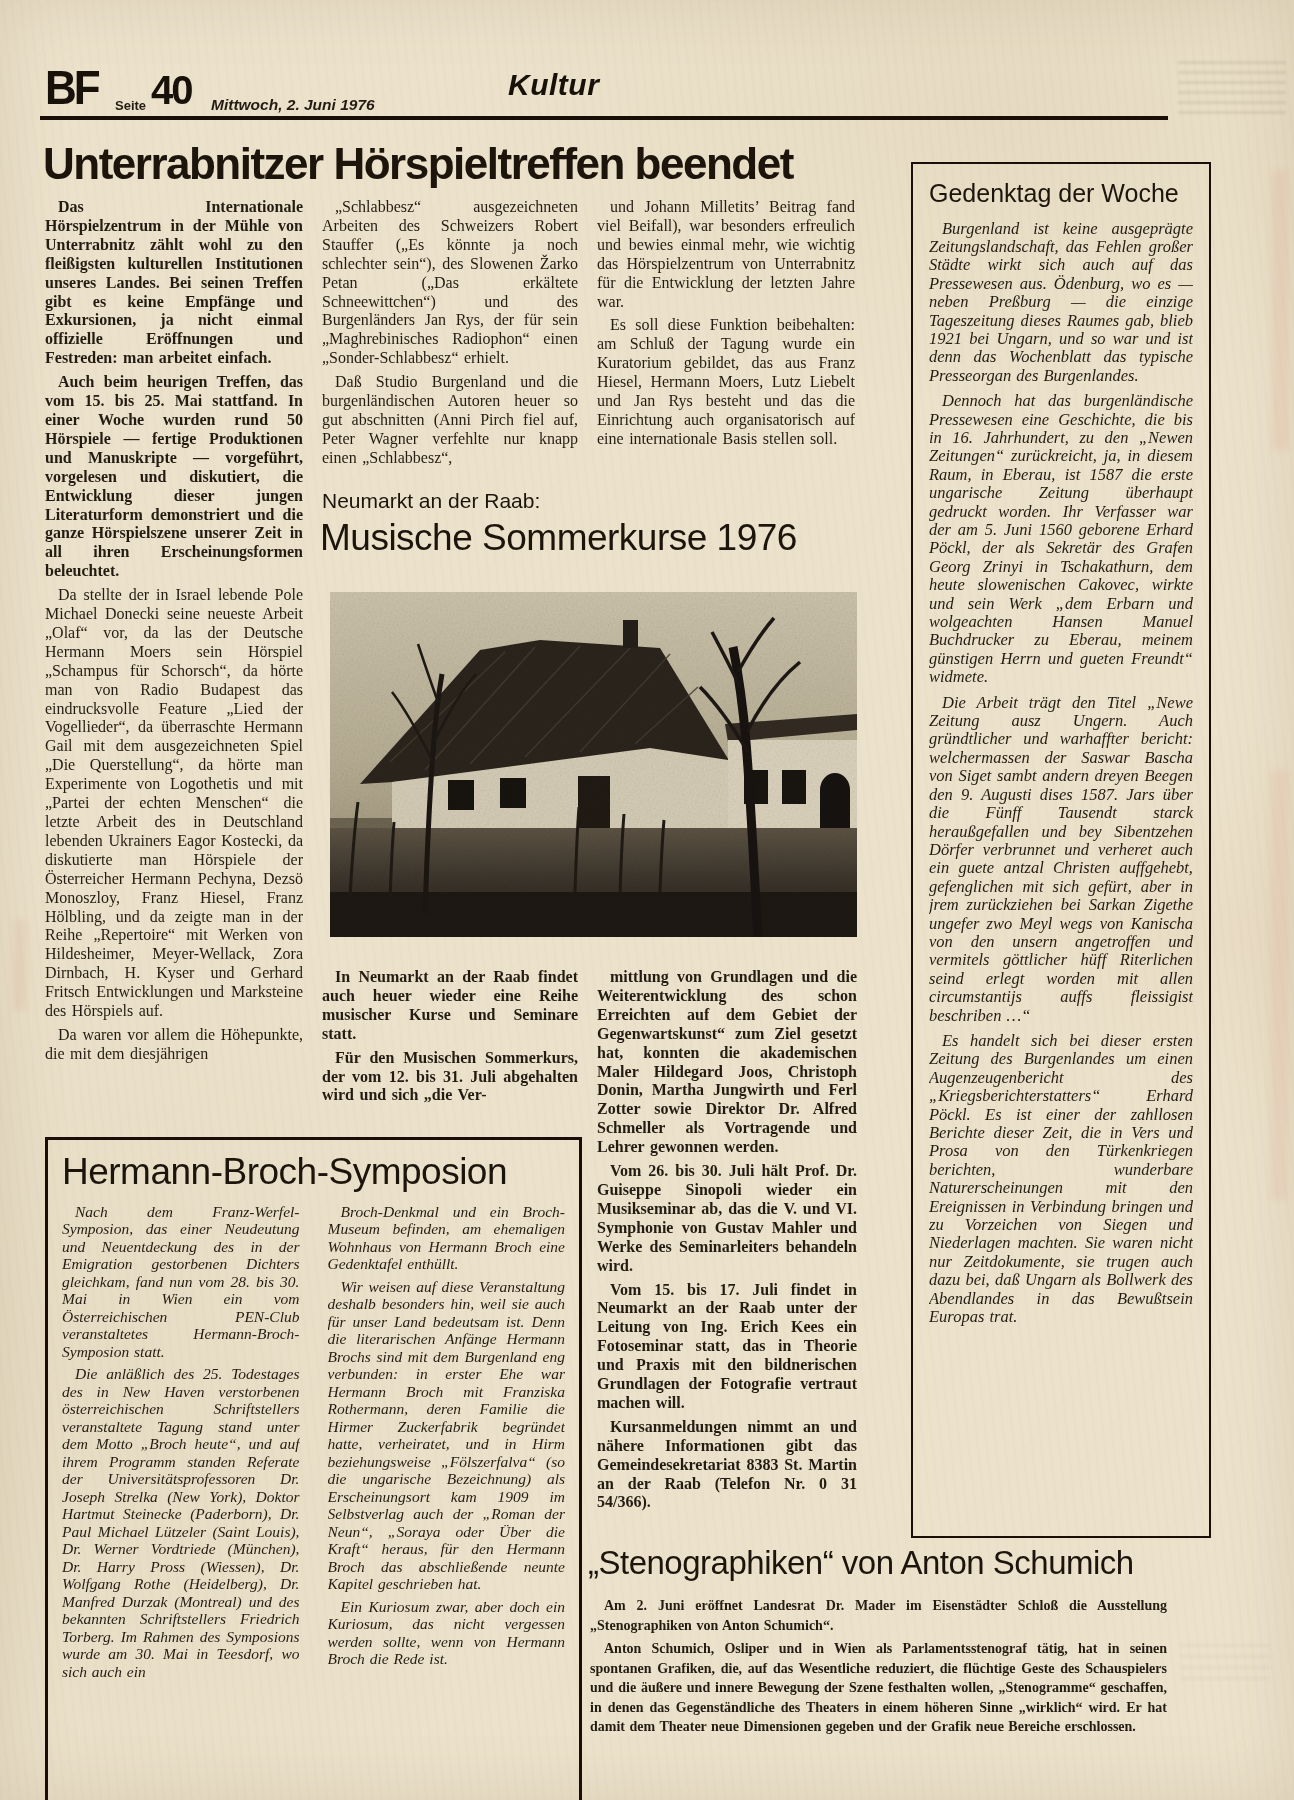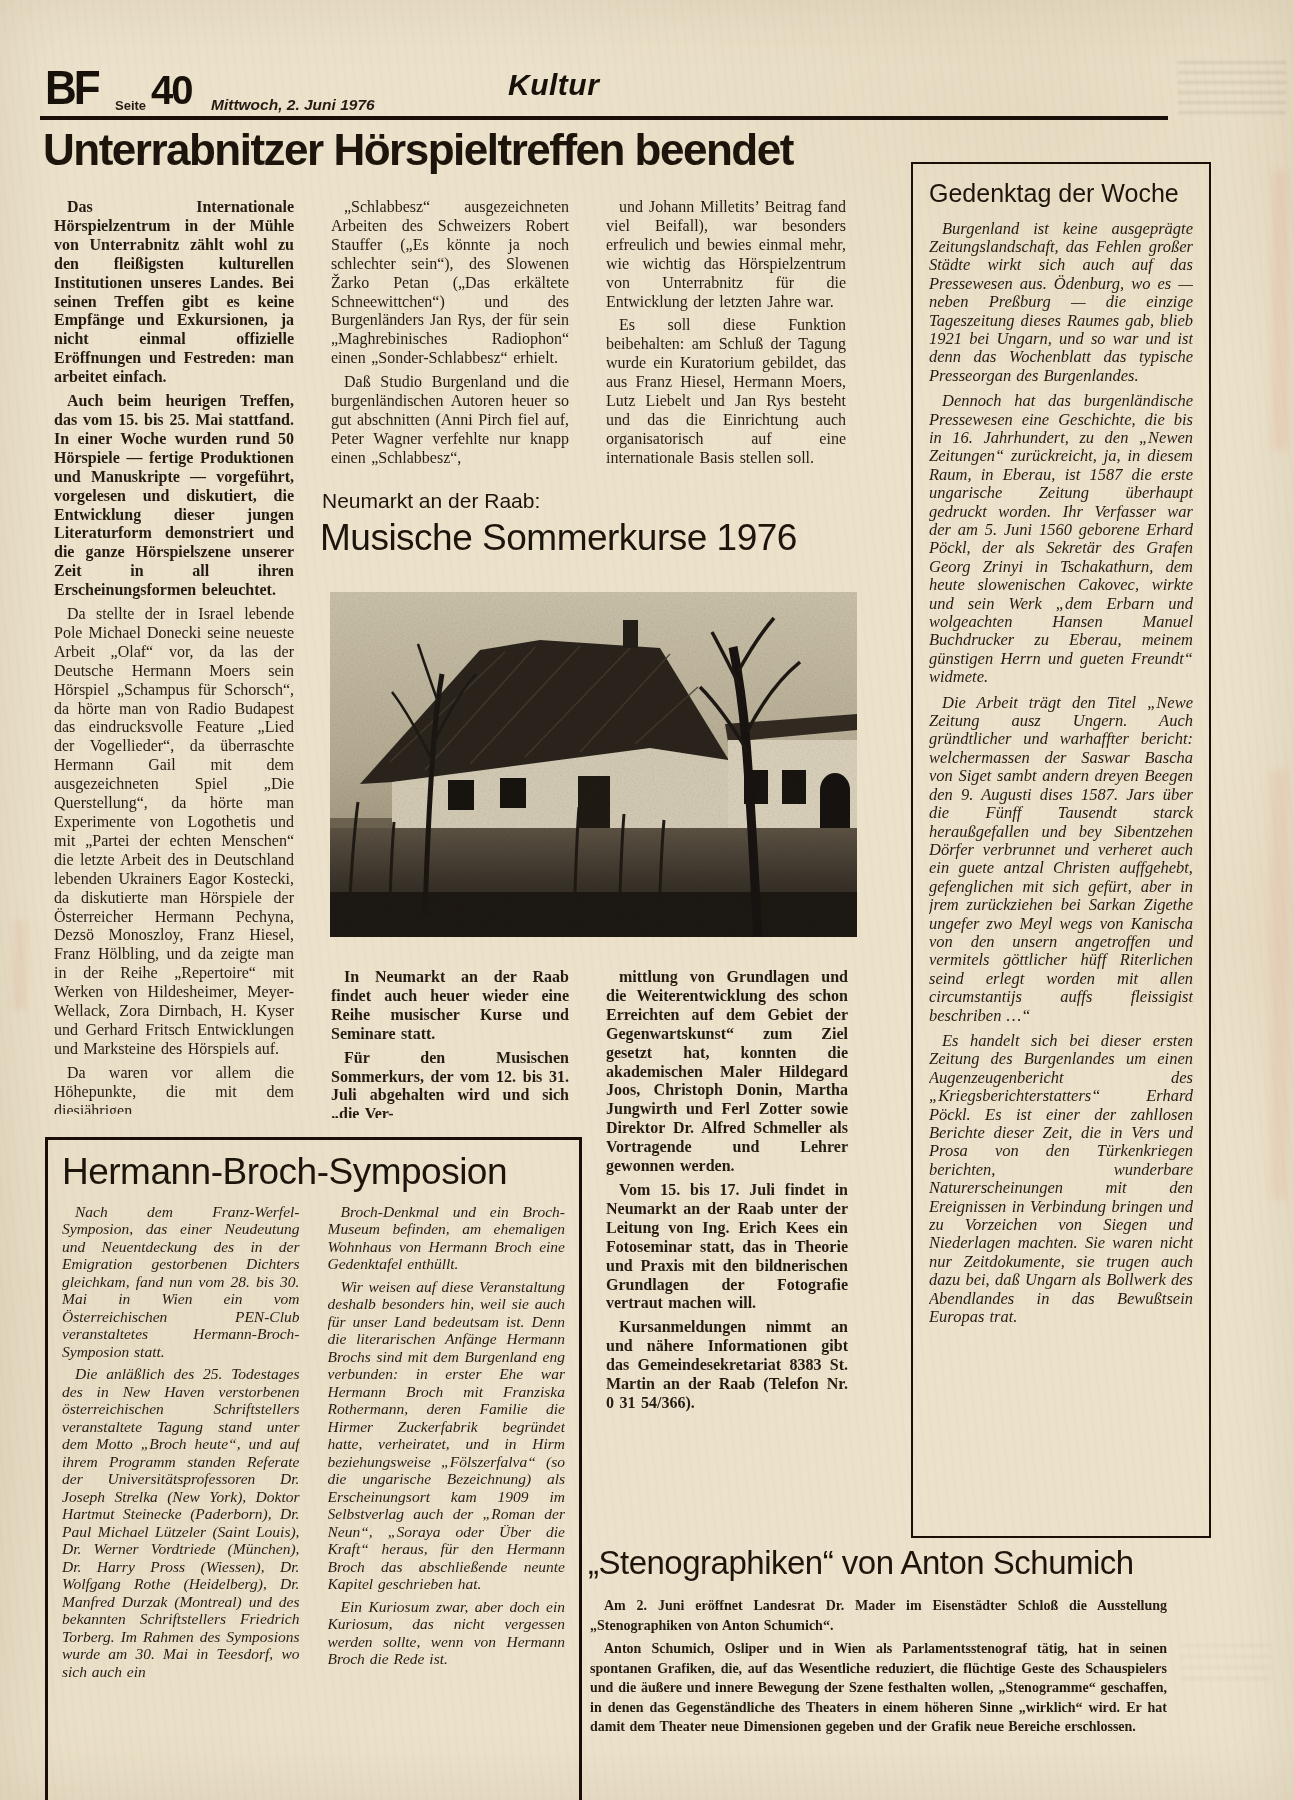--- a/index.html
+++ b/index.html
@@ -23,23 +23,23 @@
   
   .masthead{left:45px;top:64px;width:700px;height:56px;}
   .bf{position:absolute;left:0;top:2px;font:900 44px/1 "Liberation Sans",sans-serif;letter-spacing:-3px;transform:scaleY(1.08);color:#17110a;}
   .seite-label{position:absolute;left:70px;bottom:8px;font:bold 13px/1 "Liberation Sans",sans-serif;}
   .pagenum{position:absolute;left:106px;top:6px;font:800 40px/1 "Liberation Sans",sans-serif;letter-spacing:-2px;color:#17110a;}
   .mdate{position:absolute;left:166px;bottom:8px;font:bold italic 15.5px/1 "Liberation Sans",sans-serif;}
   .section-title{left:508px;top:70px;font:bold italic 30px/1 "Liberation Sans",sans-serif;letter-spacing:.5px;color:#17110a;}
   .toprule{left:40px;top:116px;width:1128px;height:4px;background:#190f08;}
 
   
-  .main-headline{left:43px;top:127px;width:825px;font:bold 44px/1.05 "Liberation Sans",sans-serif;letter-spacing:-1.5px;color:#1d150c;white-space:nowrap;}
+  .main-headline{left:43px;top:141px;width:825px;font:bold 44px/1.05 "Liberation Sans",sans-serif;letter-spacing:-1.5px;color:#1d150c;white-space:nowrap;}
   .col{position:absolute;font-size:16px;line-height:18.9px;text-align:justify;word-spacing:1.5px;overflow:hidden;}
-  .col p{margin:0 9px 5px;text-indent:13px;}
+  .col p{margin:0 0 5px;text-indent:13px;}
   .bold p, p.bold{font-weight:bold;}
   .c1{left:45px;top:198px;width:258px;height:916px;}
   .c2{left:322px;top:198px;width:256px;height:292px;}
   .c3{left:597px;top:198px;width:258px;height:302px;}
 
   
   .kicker{left:322px;top:490px;font:400 21px/1 "Liberation Sans",sans-serif;color:#1d150c;}
   .som-headline{left:320px;top:518px;font:400 37px/1.1 "Liberation Sans",sans-serif;letter-spacing:-.5px;color:#1d150c;white-space:nowrap;}
   .photo{left:330px;top:592px;width:527px;height:345px;box-shadow:inset 0 0 18px rgba(30,22,12,.35);overflow:hidden;}
   .photo svg{display:block;width:100%;height:100%;}
@@ -154,20 +154,21 @@
       <rect x="0" y="0" width="527" height="345" filter="url(#grain)" opacity=".27" style="mix-blend-mode:multiply"></rect>
     </svg>
   </figure>
 
   <div class="abs col bold som-left">
     <p>In Neumarkt an der Raab findet auch heuer wieder eine Reihe musischer Kurse und Seminare statt.</p>
     <p>Für den Musischen Sommerkurs, der vom 12. bis 31. Juli abgehalten wird und sich „die Ver-</p>
   </div>
   <div class="abs col bold som-right">
     <p>mittlung von Grundlagen und die Weiterentwicklung des schon Erreichten auf dem Gebiet der Gegenwartskunst“ zum Ziel gesetzt hat, konnten die akademischen Maler Hildegard Joos, Christoph Donin, Martha Jungwirth und Ferl Zotter sowie Direktor Dr. Alfred Schmeller als Vortragende und Lehrer gewonnen werden.</p>
+    <p>Vom 26. bis 30. Juli hält Prof. Dr. Guiseppe Sinopoli wieder ein Musikseminar ab, das die V. und VI. Symphonie von Gustav Mahler und Werke des Seminarleiters behandeln wird.</p>
     <p>Vom 15. bis 17. Juli findet in Neumarkt an der Raab unter der Leitung von Ing. Erich Kees ein Fotoseminar statt, das in Theorie und Praxis mit den bildnerischen Grundlagen der Fotografie vertraut machen will.</p>
     <p>Kursanmeldungen nimmt an und nähere Informationen gibt das Gemeindesekretariat 8383 St. Martin an der Raab (Telefon Nr. 0 31 54/366).</p>
   </div>
 
   <section class="abs broch-box">
     <h2 class="broch-headline">Hermann-Broch-Symposion</h2>
     <div class="broch-cols">
       <div class="broch-col">
         <p>Nach dem Franz-Werfel-Symposion, das einer Neudeutung und Neuentdeckung des in der Emigration gestorbenen Dichters gleichkam, fand nun vom 28. bis 30. Mai in Wien ein vom Österreichischen PEN-Club veranstaltetes Hermann-Broch-Symposion statt.</p>
         <p>Die anläßlich des 25. Todestages des in New Haven verstorbenen österreichischen Schriftstellers veranstaltete Tagung stand unter dem Motto „Broch heute“, und auf ihrem Programm standen Referate der Universitätsprofessoren Dr. Joseph Strelka (New York), Doktor Hartmut Steinecke (Paderborn), Dr. Paul Michael Lützeler (Saint Louis), Dr. Werner Vordtriede (München), Dr. Harry Pross (Wiessen), Dr. Wolfgang Rothe (Heidelberg), Dr. Manfred Durzak (Montreal) und des bekannten Schriftstellers Friedrich Torberg. Im Rahmen des Symposions wurde am 30. Mai in Teesdorf, wo sich auch ein</p>

